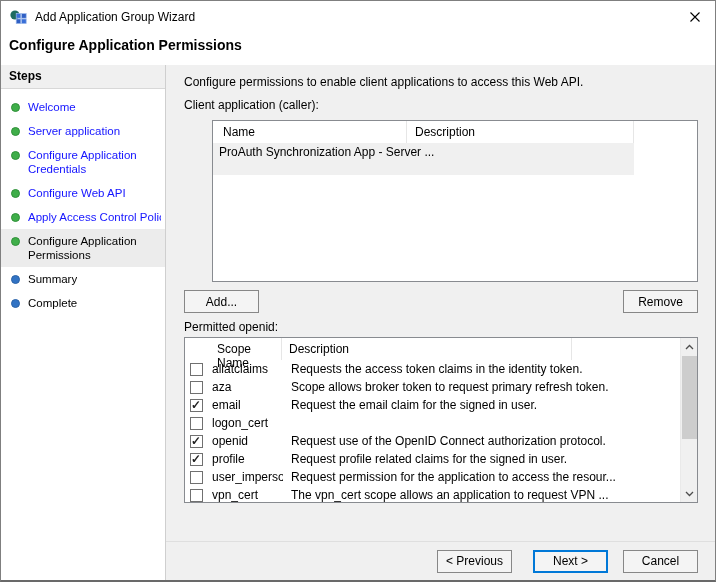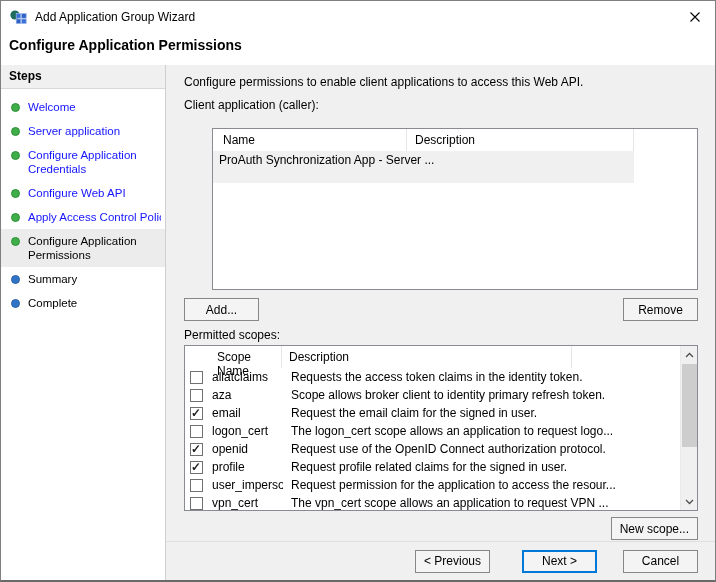--- a/index.html
+++ b/index.html
@@ -34,21 +34,21 @@
   .step.current .bullet{background:#3fae49;border:1px solid #2f9038;}
   .step .label{font-size:11.5px;line-height:14px;overflow:hidden;}
   .step.nowrap .label{white-space:nowrap;}
   .step.done .label{color:#1414ff;}
   .step.pending .label,.step.current .label{color:#000;}
   .step.current{background:#ececec;}
   .step{cursor:default;}
   
   .content{flex:1;background:#f0f0f0;display:flex;flex-direction:column;padding:10px 17px 0 18px;min-width:0;}
   .intro{margin:0 0 9px 0;line-height:14px;}
-  .field-label{margin:0 0 16px 0;line-height:14px;}
+  .field-label{margin:0 0 8px 0;line-height:14px;}
   
   .listbox{background:#fff;border:1px solid #888b90;position:relative;overflow:hidden;}
   .client-list{height:162px;margin-left:28px;}
   .lv-header{display:flex;height:22px;}
   .lv-col{border-right:1px solid #e6e6e6;padding:4px 0 0 0;height:100%;}
   .client-list .col-name{width:194px;padding-left:10px;}
   .client-list .col-desc{width:227px;padding-left:8px;}
   .client-row{height:32px;line-height:18px;width:421px;background:#f0f0f0;padding-left:6px;white-space:nowrap;overflow:hidden;}
   
   .btn{min-width:75px;height:23px;background:#f4f4f4;border:1px solid #878787;font-family:"Liberation Sans",sans-serif;font-size:12px;color:#000;padding:0 8px;cursor:default;}
@@ -67,21 +67,21 @@
   .scope-name{width:71px;flex:none;overflow:hidden;}
   .scope-desc{padding-left:8px;}
   
   .scrollbar{position:absolute;top:0;right:0;bottom:0;width:17px;background:#f0f0f0;border-left:1px solid #e9e9e9;}
   .sb-arrow{position:absolute;left:0;width:17px;height:17px;display:flex;align-items:center;justify-content:center;}
   .sb-up{top:0;}
   .sb-down{bottom:0;}
   .sb-thumb{position:absolute;left:1px;width:15px;top:18px;height:83px;background:#cdcdcd;}
   .newscope-row{display:flex;justify-content:flex-end;margin-top:6px;}
   
-  .footer{margin:auto -17px 0 -18px;border-top:1px solid #dfdfdf;height:39px;flex:none;display:flex;align-items:center;justify-content:flex-end;padding-right:17px;background:#f0f0f0;gap:11px;}
+  .footer{margin:auto -17px 0 -18px;border-top:1px solid #dfdfdf;height:39px;flex:none;display:flex;align-items:center;justify-content:flex-end;padding-right:17px;background:#f0f0f0;}
   .footer .btn{margin-left:0;}
   .btn-prev{margin-right:21px;}
   .btn-next{margin-right:15px;}
 </style>
 </head>
 <body>
 
 <div class="window">
 
   <div class="titlebar">
@@ -156,48 +156,47 @@
           <div class="lv-col col-desc">Description</div>
         </div>
         <div class="client-row">ProAuth Synchronization App - Server ...</div>
       </div>
 
       <div class="btn-row">
         <button class="btn">Add...</button>
         <button class="btn">Remove</button>
       </div>
 
-      <p class="scopes-label">Permitted scopes:</p>
+      <p class="scopes-label">Permitted openid:</p>
 
       <div class="listbox scopes-list">
         <div class="scopes-inner">
           <div class="lv-header">
             <div class="lv-col col-scope">Scope Name</div>
             <div class="lv-col col-desc">Description</div>
           </div>
 
           <div class="scope-row">
             <span class="checkbox"></span>
             <span class="scope-name">allatclaims</span>
             <span class="scope-desc">Requests the access token claims in the identity token.</span>
           </div>
           <div class="scope-row">
             <span class="checkbox"></span>
             <span class="scope-name">aza</span>
-            <span class="scope-desc">Scope allows broker client to identity primary refresh token.</span>
+            <span class="scope-desc">Scope allows broker token to request primary refresh token.</span>
           </div>
           <div class="scope-row">
             <span class="checkbox checked"></span>
             <span class="scope-name">email</span>
             <span class="scope-desc">Request the email claim for the signed in user.</span>
           </div>
           <div class="scope-row">
             <span class="checkbox"></span>
             <span class="scope-name">logon_cert</span>
-            <span class="scope-desc">The logon_cert scope allows an application to request logo...</span>
           </div>
           <div class="scope-row">
             <span class="checkbox checked"></span>
             <span class="scope-name">openid</span>
             <span class="scope-desc">Request use of the OpenID Connect authorization protocol.</span>
           </div>
           <div class="scope-row">
             <span class="checkbox checked"></span>
             <span class="scope-name">profile</span>
             <span class="scope-desc">Request profile related claims for the signed in user.</span>
@@ -221,23 +220,20 @@
           </div>
           <div class="sb-thumb"></div>
           <div class="sb-arrow sb-down">
             <svg width="9" height="6" viewBox="0 0 9 6">
               <path d="M1 1 L4.5 4.5 L8 1" stroke="#4d4d4d" stroke-width="1.3" fill="none"></path>
             </svg>
           </div>
         </div>
       </div>
 
-      <div class="newscope-row">
-        <button class="btn">New scope...</button>
-      </div>
 
       <div class="footer">
         <button class="btn btn-prev">&lt; Previous</button>
         <button class="btn default-btn btn-next">Next &gt;</button>
         <button class="btn">Cancel</button>
       </div>
     </div>
   </div>
 </div>
 

